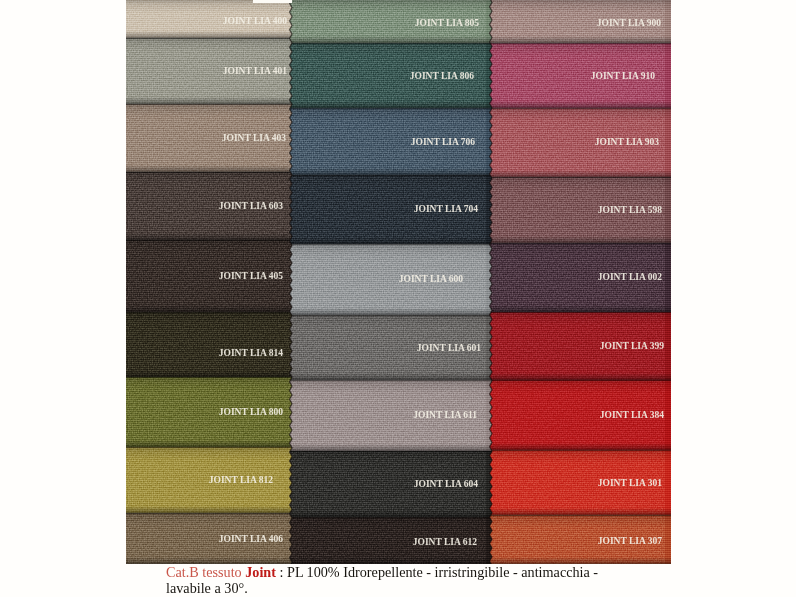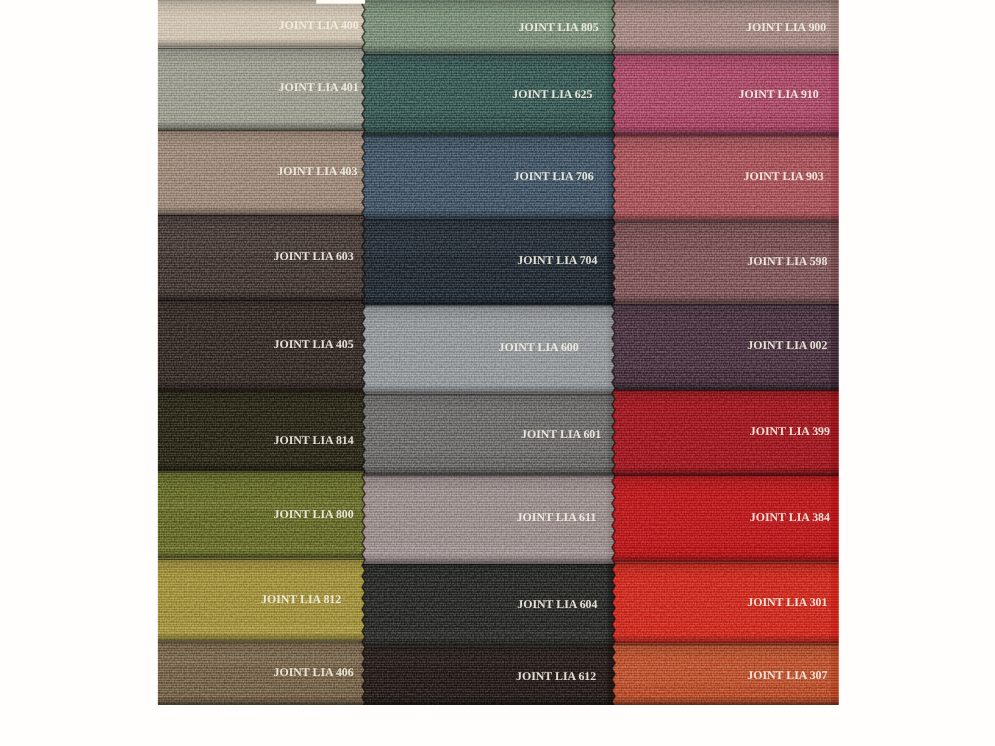--- a/index.html
+++ b/index.html
@@ -137,21 +137,21 @@
         </div>
         <div class="lbl" style="top: 18.9px; right: 13px; position: absolute;">JOINT LIA 805</div>
         <div class="sw" style="top: 43px; height: 65px; background: rgb(44, 75, 70);">
           <div class="weave"></div>
           <div class="noise"><svg width="200" height="65">
               <rect width="200" height="65" filter="url(#fabnoise)"></rect>
             </svg></div>
           <div class="shade" style="background: linear-gradient(rgba(0, 0, 0, 0.22) 0px, rgba(0, 0, 0, 0.09) 4px, rgba(0, 0, 0, 0) 13px, rgba(0, 0, 0, 0) calc(100% - 7px), rgba(0, 0, 0, 0.3) calc(100% - 1.5px), rgba(0, 0, 0, 0.55) 100%);"></div>
           <div class="topdark"></div>
         </div>
-        <div class="lbl" style="top: 71.6px; right: 18px; position: absolute;">JOINT LIA 625</div>
+        <div class="lbl" style="top: 71.6px; right: 18px; position: absolute;">JOINT LIA 806</div>
         <div class="sw" style="top: 108px; height: 67px; background: rgb(57, 77, 94);">
           <div class="weave"></div>
           <div class="noise"><svg width="200" height="67">
               <rect width="200" height="67" filter="url(#fabnoise)"></rect>
             </svg></div>
           <div class="shade" style="background: linear-gradient(rgba(0, 0, 0, 0.22) 0px, rgba(0, 0, 0, 0.09) 4px, rgba(0, 0, 0, 0) 13px, rgba(0, 0, 0, 0) calc(100% - 7px), rgba(0, 0, 0, 0.3) calc(100% - 1.5px), rgba(0, 0, 0, 0.55) 100%);"></div>
           <div class="topdark"></div>
         </div>
         <div class="lbl" style="top: 137.5px; right: 17px; position: absolute;">JOINT LIA 706</div>
         <div class="sw" style="top: 175px; height: 69px; background: rgb(28, 35, 43);">
@@ -292,13 +292,14 @@
         <div class="lbl" style="top: 536.6px; right: 9px; position: absolute;">JOINT LIA 307</div>
       </div>
       <div class="pink" style="left: 160px;"><svg width="9" height="564" viewBox="0 0 9 564">
           <path d="M 3.60,-5.50 L 6,-1.10 L 3.60,3.30 L 6,7.70 L 3.60,12.10 L 6,16.50 L 3.60,20.90 L 6,25.30 L 3.60,29.70 L 6,34.10 L 3.60,38.50 L 6,42.90 L 3.60,47.30 L 6,51.70 L 3.60,56.10 L 6,60.50 L 3.60,64.90 L 6,69.30 L 3.60,73.70 L 6,78.10 L 3.60,82.50 L 6,86.90 L 3.60,91.30 L 6,95.70 L 3.60,100.10 L 6,104.50 L 3.60,108.90 L 6,113.30 L 3.60,117.70 L 6,122.10 L 3.60,126.50 L 6,130.90 L 3.60,135.30 L 6,139.70 L 3.60,144.10 L 6,148.50 L 3.60,152.90 L 6,157.30 L 3.60,161.70 L 6,166.10 L 3.60,170.50 L 6,174.90 L 3.60,179.30 L 6,183.70 L 3.60,188.10 L 6,192.50 L 3.60,196.90 L 6,201.30 L 3.60,205.70 L 6,210.10 L 3.60,214.50 L 6,218.90 L 3.60,223.30 L 6,227.70 L 3.60,232.10 L 6,236.50 L 3.60,240.90 L 6,245.30 L 3.60,249.70 L 6,254.10 L 3.60,258.50 L 6,262.90 L 3.60,267.30 L 6,271.70 L 3.60,276.10 L 6,280.50 L 3.60,284.90 L 6,289.30 L 3.60,293.70 L 6,298.10 L 3.60,302.50 L 6,306.90 L 3.60,311.30 L 6,315.70 L 3.60,320.10 L 6,324.50 L 3.60,328.90 L 6,333.30 L 3.60,337.70 L 6,342.10 L 3.60,346.50 L 6,350.90 L 3.60,355.30 L 6,359.70 L 3.60,364.10 L 6,368.50 L 3.60,372.90 L 6,377.30 L 3.60,381.70 L 6,386.10 L 3.60,390.50 L 6,394.90 L 3.60,399.30 L 6,403.70 L 3.60,408.10 L 6,412.50 L 3.60,416.90 L 6,421.30 L 3.60,425.70 L 6,430.10 L 3.60,434.50 L 6,438.90 L 3.60,443.30 L 6,447.70 L 3.60,452.10 L 6,456.50 L 3.60,460.90 L 6,465.30 L 3.60,469.70 L 6,474.10 L 3.60,478.50 L 6,482.90 L 3.60,487.30 L 6,491.70 L 3.60,496.10 L 6,500.50 L 3.60,504.90 L 6,509.30 L 3.60,513.70 L 6,518.10 L 3.60,522.50 L 6,526.90 L 3.60,531.30 L 6,535.70 L 3.60,540.10 L 6,544.50 L 3.60,548.90 L 6,553.30 L 3.60,557.70 L 6,562.10 L 3.60,566.50 L 6,570.90 L 3.60,575.30 " fill="none" stroke="rgba(14,9,7,.6)" stroke-width="1.3"></path>
         </svg></div>
       <div class="pink" style="left: 360px;"><svg width="9" height="564" viewBox="0 0 9 564">
           <path d="M 3.60,-2.00 L 6,2.40 L 3.60,6.80 L 6,11.20 L 3.60,15.60 L 6,20.00 L 3.60,24.40 L 6,28.80 L 3.60,33.20 L 6,37.60 L 3.60,42.00 L 6,46.40 L 3.60,50.80 L 6,55.20 L 3.60,59.60 L 6,64.00 L 3.60,68.40 L 6,72.80 L 3.60,77.20 L 6,81.60 L 3.60,86.00 L 6,90.40 L 3.60,94.80 L 6,99.20 L 3.60,103.60 L 6,108.00 L 3.60,112.40 L 6,116.80 L 3.60,121.20 L 6,125.60 L 3.60,130.00 L 6,134.40 L 3.60,138.80 L 6,143.20 L 3.60,147.60 L 6,152.00 L 3.60,156.40 L 6,160.80 L 3.60,165.20 L 6,169.60 L 3.60,174.00 L 6,178.40 L 3.60,182.80 L 6,187.20 L 3.60,191.60 L 6,196.00 L 3.60,200.40 L 6,204.80 L 3.60,209.20 L 6,213.60 L 3.60,218.00 L 6,222.40 L 3.60,226.80 L 6,231.20 L 3.60,235.60 L 6,240.00 L 3.60,244.40 L 6,248.80 L 3.60,253.20 L 6,257.60 L 3.60,262.00 L 6,266.40 L 3.60,270.80 L 6,275.20 L 3.60,279.60 L 6,284.00 L 3.60,288.40 L 6,292.80 L 3.60,297.20 L 6,301.60 L 3.60,306.00 L 6,310.40 L 3.60,314.80 L 6,319.20 L 3.60,323.60 L 6,328.00 L 3.60,332.40 L 6,336.80 L 3.60,341.20 L 6,345.60 L 3.60,350.00 L 6,354.40 L 3.60,358.80 L 6,363.20 L 3.60,367.60 L 6,372.00 L 3.60,376.40 L 6,380.80 L 3.60,385.20 L 6,389.60 L 3.60,394.00 L 6,398.40 L 3.60,402.80 L 6,407.20 L 3.60,411.60 L 6,416.00 L 3.60,420.40 L 6,424.80 L 3.60,429.20 L 6,433.60 L 3.60,438.00 L 6,442.40 L 3.60,446.80 L 6,451.20 L 3.60,455.60 L 6,460.00 L 3.60,464.40 L 6,468.80 L 3.60,473.20 L 6,477.60 L 3.60,482.00 L 6,486.40 L 3.60,490.80 L 6,495.20 L 3.60,499.60 L 6,504.00 L 3.60,508.40 L 6,512.80 L 3.60,517.20 L 6,521.60 L 3.60,526.00 L 6,530.40 L 3.60,534.80 L 6,539.20 L 3.60,543.60 L 6,548.00 L 3.60,552.40 L 6,556.80 L 3.60,561.20 L 6,565.60 L 3.60,570.00 L 6,574.40 L 3.60,578.80 " fill="none" stroke="rgba(14,9,7,.6)" stroke-width="1.3"></path>
         </svg></div>
     </div>
   <div id="topwhite"></div>
+  <div id="caption"><span class="capA">Cat.B tessuto </span><span class="capB">Joint</span><span class="capC"> : PL 100% Idrorepellente - irristringibile - antimacchia - lavabile a 30°.</span></div>
 </div>
 
 </body></html>

